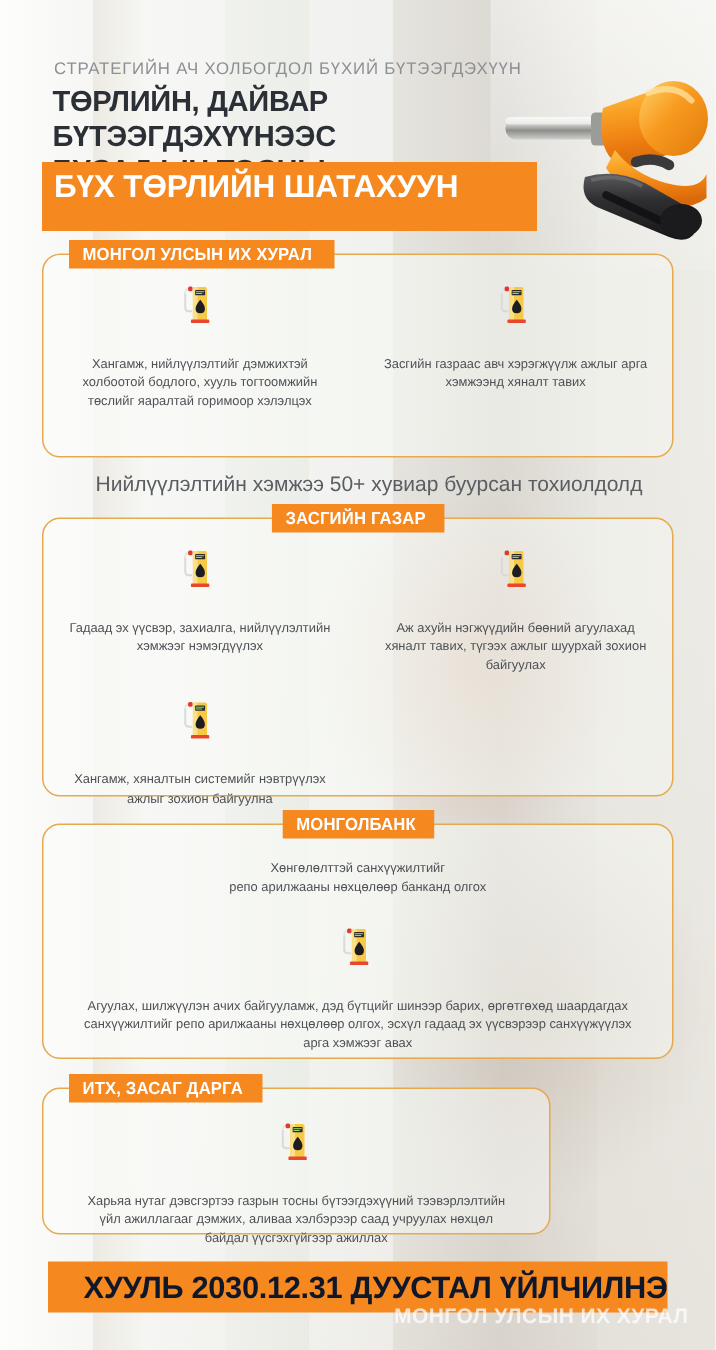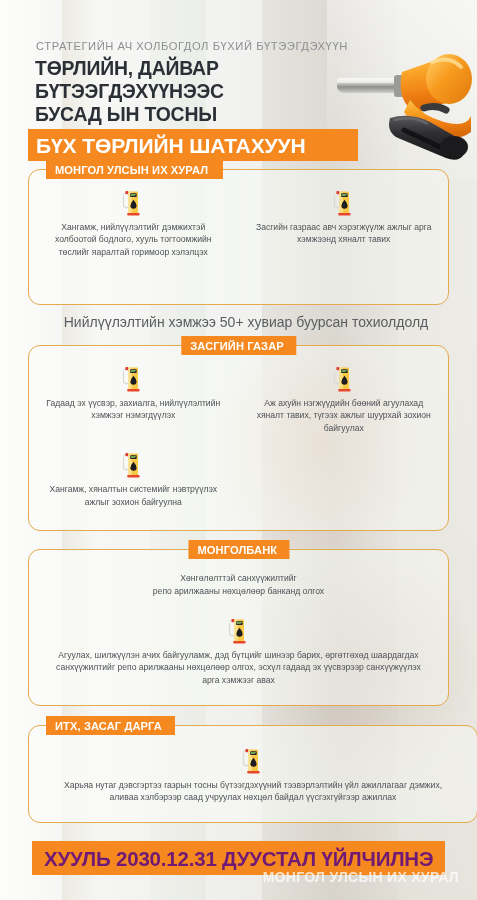--- a/index.html
+++ b/index.html
@@ -42,21 +42,21 @@
     position:absolute;left:36px;top:40px;
     font-size:11.2px;letter-spacing:.55px;color:#8c8f93;white-space:nowrap;
   }
   .h1{
     position:absolute;left:35px;top:57px;width:330px;
     font-size:19.4px;line-height:23px;font-weight:bold;color:#2b2f36;
     letter-spacing:-.2px;
   }
   .h1 .l2{display:block;}
   .h-band{
-    position:absolute;left:28px;top:129px;width:330px;height:32px;
+    position:absolute;left:28px;top:108px;width:330px;height:46px;
     background:#f5881f;
   }
   .h-band span{
     position:absolute;left:8px;top:5px;
     font-size:21px;font-weight:bold;color:#ffffff;letter-spacing:-.1px;
     white-space:nowrap;
   }
 
   
   .nozzle{position:absolute;left:332px;top:46px;width:145px;height:132px;}
@@ -78,40 +78,40 @@
   }
   .tab-left{left:18px;}
   .tab-center{left:50%;transform:translateX(-50%);}
 
   .cells{position:absolute;left:0;right:0;top:24px;display:flex;flex-wrap:wrap;}
   .cell{box-sizing:border-box;display:flex;flex-direction:column;align-items:center;}
   .cell.half{width:50%;}
   .cell.full{width:100%;}
   .cell-text{
     font-size:8.6px;line-height:12.4px;color:#4e5257;text-align:center;
-    padding:0 14px;margin-top:5px;
+    padding:0 14px;margin-top:20px;
   }
   .cell-text.wide{padding:0 24px;}
 
   .note{
     position:absolute;left:0;right:0;text-align:center;
     font-size:14px;color:#5a5e63;margin-left:15px;
   }
 
   
   .pump{width:22px;height:28px;position:relative;}
 
   
   .footer-bar{
     position:absolute;left:32px;top:841px;width:413px;height:34px;
     background:#f5881f;
   }
   .footer-bar span{
-    position:absolute;left:12px;right:0;top:6px;text-align:left;
-    font-size:20.5px;font-weight:bold;color:#701a75;letter-spacing:-.2px;
+    position:absolute;left:12px;right:0;top:6px;text-align:right;
+    font-size:20.5px;font-weight:bold;color:#0f172a;letter-spacing:-.2px;
     white-space:nowrap;
   }
   .watermark{
     position:absolute;left:0;right:18px;top:869px;text-align:right;
     font-size:14px;font-weight:bold;color:rgba(255,255,255,.72);
     letter-spacing:.3px;white-space:nowrap;
   }
 </style>
 </head>
 <body>
@@ -313,21 +313,21 @@
             <rect x="8.6" y="7.3" width="4.2" height="0.7" fill="#8fd36a"></rect>
             <path d="M11.5 11.8 Q14.6 15.4 14.6 17.8 Q14.6 20.8 11.5 20.8 Q8.4 20.8 8.4 17.8 Q8.4 15.4 11.5 11.8 Z" fill="#1d1d1f"></path>
             <rect x="5.3" y="25" width="12.2" height="2.4" rx="0.6" fill="#e8472c"></rect>
           </svg>
         </div>
         <div class="cell-text wide">Агуулах, шилжүүлэн ачих байгууламж, дэд бүтцийг шинээр барих, өргөтгөхөд шаардагдах санхүүжилтийг репо арилжааны нөхцөлөөр олгох, эсхүл гадаад эх үүсвэрээр санхүүжүүлэх арга хэмжээг авах</div>
       </div>
     </div>
   </div>
 
-  <div class="section" style="left:28px;top:716px;width:450px;height:107px;">
+  <div class="section" style="left:28px;top:716px;width:339px;height:107px;">
     <div class="sec-card"></div>
     <div class="tab tab-left">
       <span>ИТХ, ЗАСАГ ДАРГА</span>
     </div>
     <div class="cells" style="top:30px;">
       <div class="cell full">
         <div class="pump">
           <svg width="22" height="28" viewBox="0 0 22 28">
             <path d="M1.5 7.5 Q1.5 4.5 4 4.5 L5.5 4.5" stroke="#e7e7e7" stroke-width="1.3" fill="none"></path>
             <path d="M1.5 7.5 L1.5 17 Q1.5 19.5 4 19.5 L6 19.5" stroke="#d9d9d9" stroke-width="1.3" fill="none"></path>

